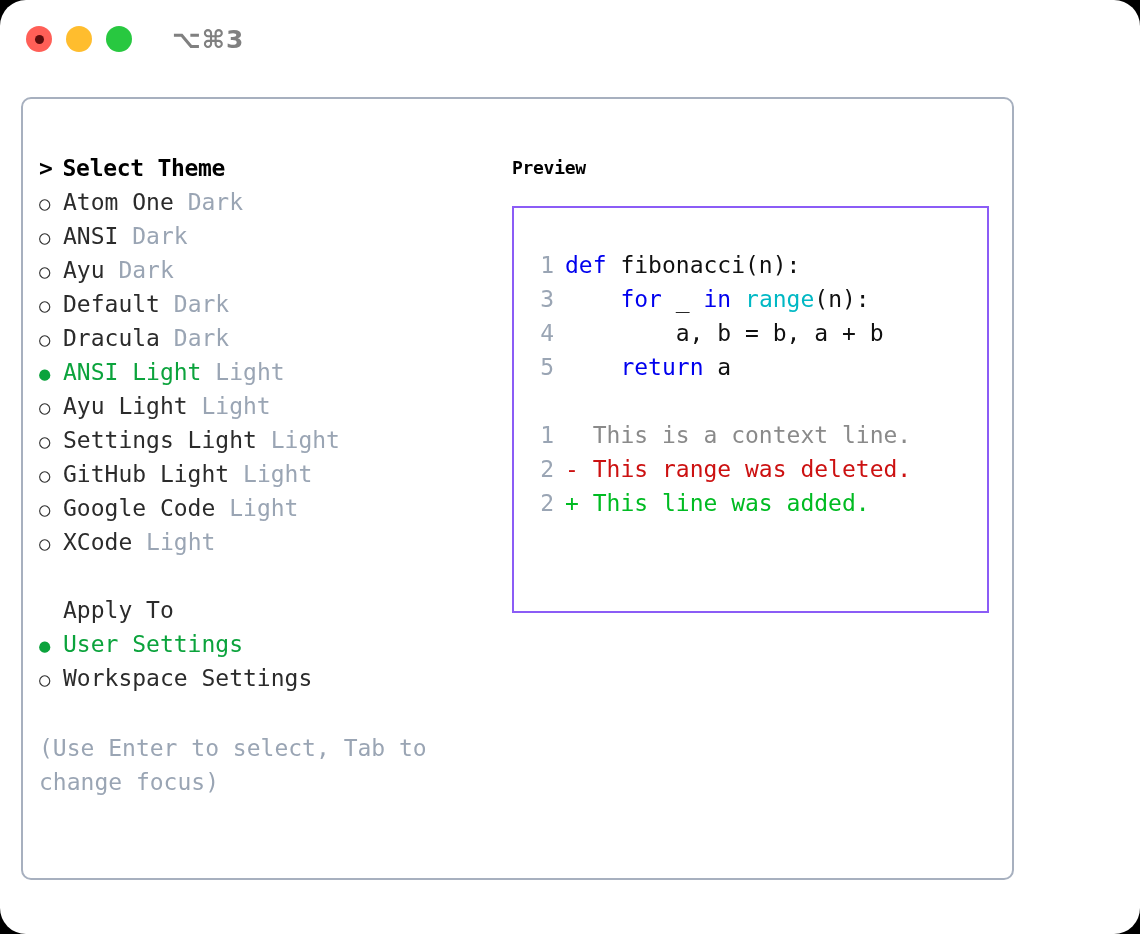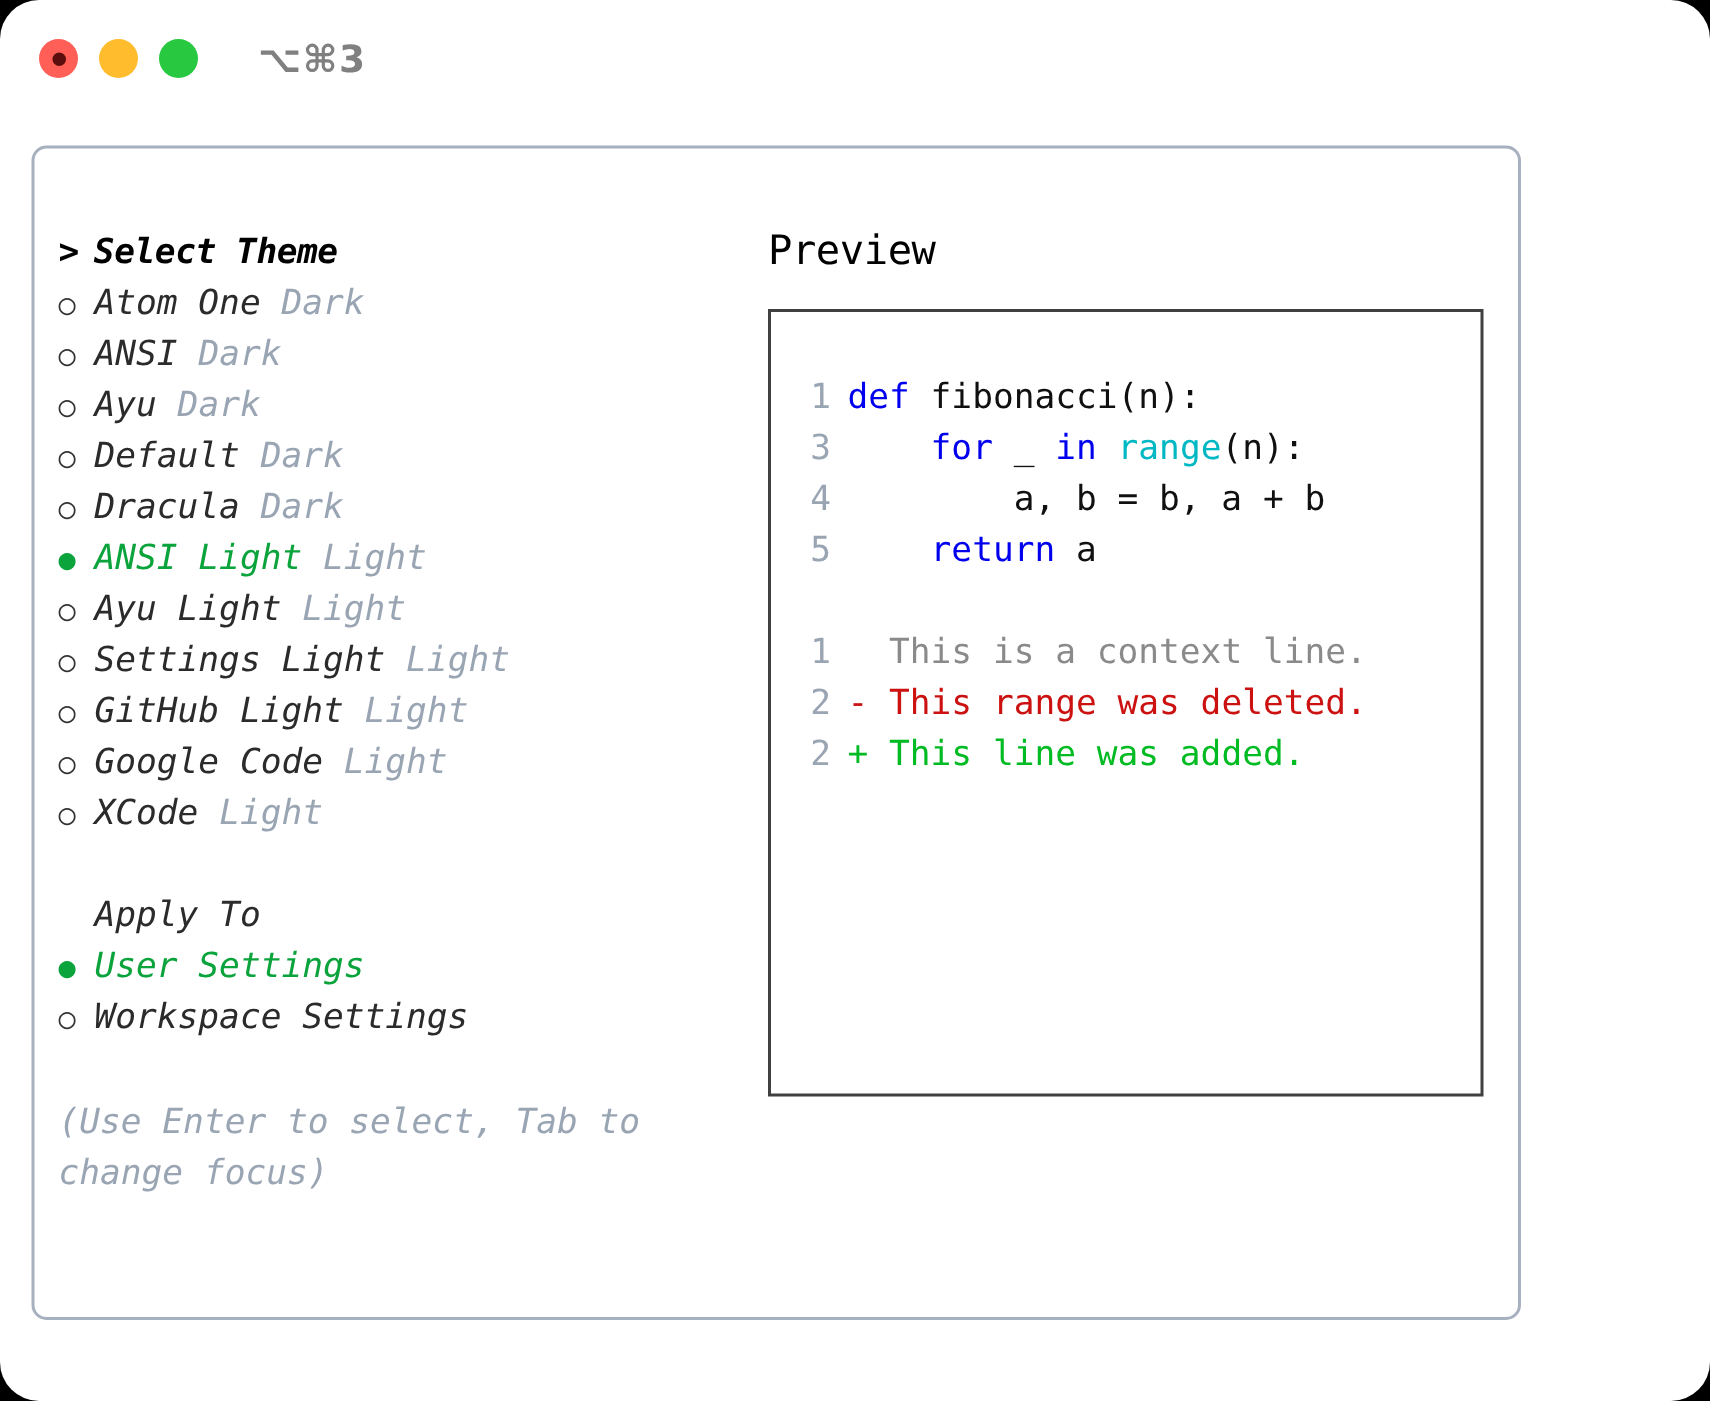--- a/index.html
+++ b/index.html
@@ -84,21 +84,20 @@
     height: 100%;
     display: flex;
   }
 
   
   #left-col {
     width: 470px;
     flex: 0 0 auto;
     padding: 52px 0 13px 16px;
     box-sizing: border-box;
-    font-style: italic;
   }
 
   .row {
     height: 34px;
     line-height: 34px;
     font-size: 23px;
     white-space: pre;
     display: block;
   }
 
@@ -141,32 +140,32 @@
     padding-left: 0px;
   }
 
   
   #right-col {
     flex: 1 1 auto;
     padding: 52px 0 0 19px;
     box-sizing: border-box;
   }
   #preview-title {
-    font-size: 27px;
-    line-height: 34px;
-    font-weight: 400;
+    font-size: 18px;
+    line-height: 34px;
+    font-weight: 700;
     color: #000000;
     margin-bottom: 21px;
     letter-spacing: -0.3px;
   }
 
   #preview-box {
     width: 477px;
-    height: 525px;
-    border: 2px solid #404040;
+    height: 407px;
+    border: 2px solid #8b5cf6;
     box-sizing: border-box;
     background: #ffffff;
     padding: 40px 0 0 14px;
   }
 
   .code-line {
     font-size: 23px;
     line-height: 34px;
     white-space: pre;
     height: 34px;

